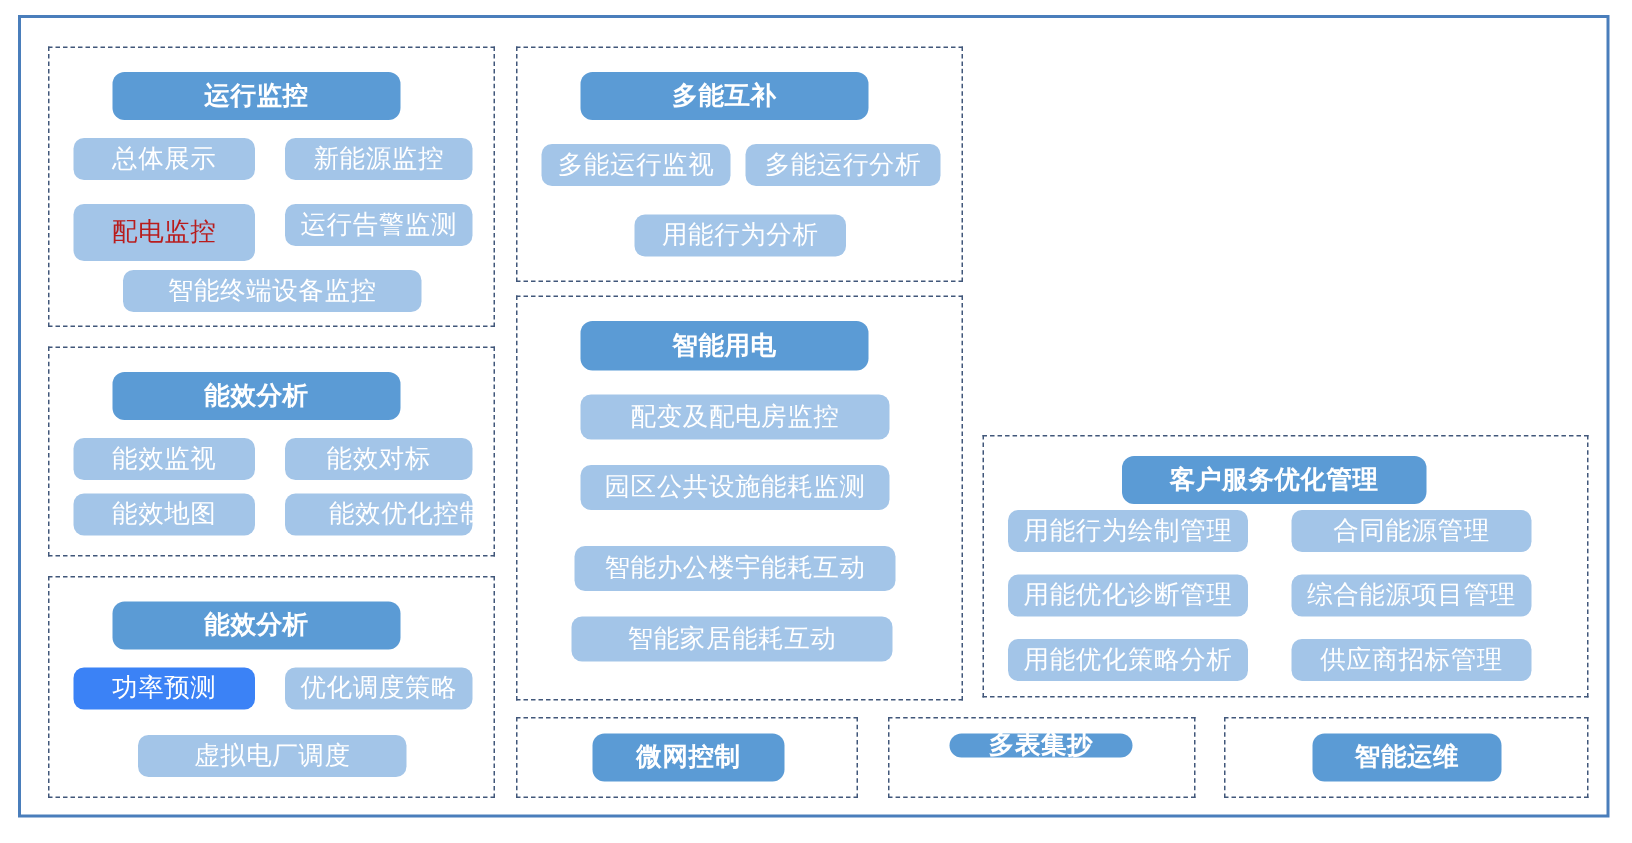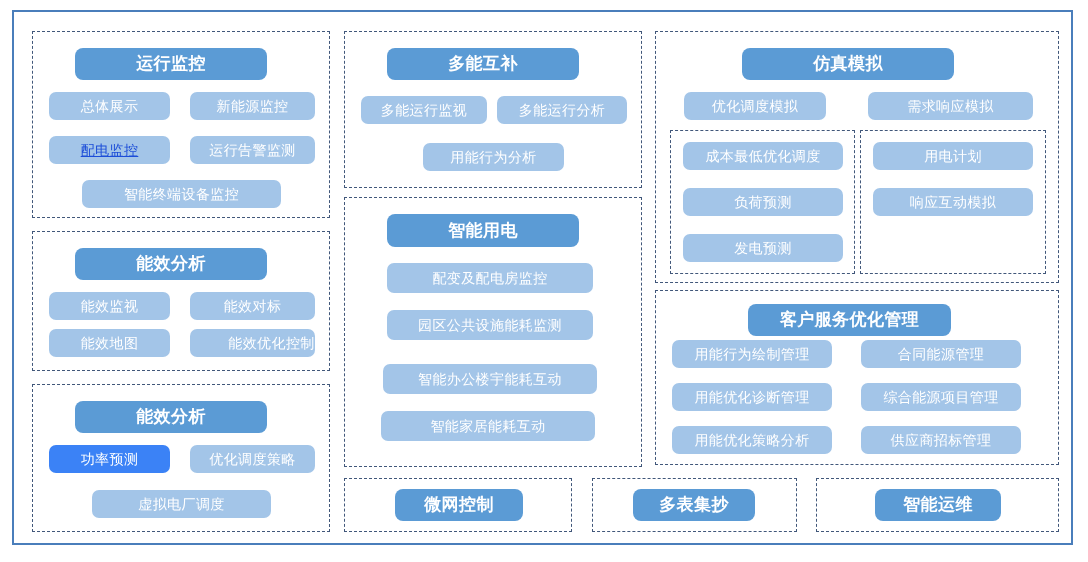--- a/index.html
+++ b/index.html
@@ -56,35 +56,35 @@
   }
   .pill.header {
     background: #5B9BD5;
     font-weight: bold;
     font-size: 17px;
     border-radius: 8px;
   }
   .pill.child {
     background: #A3C5E8;
     font-weight: normal;
-    font-size: 14px;
+    font-size: 17px;
   }
 </style>
 </head>
 <body>
 
 <div id="canvas">
 
   <div class="outer-frame"></div>
 
   <div class="group" style="left:32px; top:31px; width:298px; height:187px;">
     <div class="pill header" style="left: 42px; top: 16px; width: 192px; height: 32px; background: rgb(91, 155, 213); color: rgb(255, 255, 255);">运行监控</div>
     <div class="pill child" style="left: 16px; top: 60px; width: 121px; height: 28px; background: rgb(163, 197, 232); color: rgb(255, 255, 255);">总体展示</div>
     <div class="pill child" style="left: 157px; top: 60px; width: 125px; height: 28px; background: rgb(163, 197, 232); color: rgb(255, 255, 255);">新能源监控</div>
-    <div class="pill child" style="left: 16px; top: 104px; width: 121px; height: 28px; background: rgb(163, 197, 232); color: #1d4ed8; text-decoration: underline;">配电监控</div>
+    <div class="pill child" style="left: 16px; top: 104px; width: 121px; height: 38px; background: rgb(163, 197, 232); color: #b91c1c;">配电监控</div>
     <div class="pill child" style="left: 157px; top: 104px; width: 125px; height: 28px; background: rgb(163, 197, 232); color: rgb(255, 255, 255);">运行告警监测</div>
     <div class="pill child" style="left: 49px; top: 148px; width: 199px; height: 28px; background: rgb(163, 197, 232); color: rgb(255, 255, 255);">智能终端设备监控</div>
   </div>
 
   <div class="group" style="left:32px; top:231px; width:298px; height:140px;">
     <div class="pill header" style="left: 42px; top: 16px; width: 192px; height: 32px; background: rgb(91, 155, 213); color: rgb(255, 255, 255);">能效分析</div>
     <div class="pill child" style="left: 16px; top: 60px; width: 121px; height: 28px; background: rgb(163, 197, 232); color: rgb(255, 255, 255);">能效监视</div>
     <div class="pill child" style="left: 157px; top: 60px; width: 125px; height: 28px; background: rgb(163, 197, 232); color: rgb(255, 255, 255);">能效对标</div>
     <div class="pill child" style="left: 16px; top: 97px; width: 121px; height: 28px; background: rgb(163, 197, 232); color: rgb(255, 255, 255);">能效地图</div>
     <div class="pill child" style="left: 157px; top: 97px; width: 125px; height: 28px; background: rgb(163, 197, 232); color: rgb(255, 255, 255); padding-left: 38px;">能效优化控制</div>
@@ -105,52 +105,36 @@
   </div>
 
   <div class="group" style="left:344px; top:197px; width:298px; height:270px;">
     <div class="pill header" style="left: 42px; top: 16px; width: 192px; height: 33px; background: rgb(91, 155, 213); color: rgb(255, 255, 255);">智能用电</div>
     <div class="pill child" style="left: 42px; top: 65px; width: 206px; height: 30px; background: rgb(163, 197, 232); color: rgb(255, 255, 255);">配变及配电房监控</div>
     <div class="pill child" style="left: 42px; top: 112px; width: 206px; height: 30px; background: rgb(163, 197, 232); color: rgb(255, 255, 255);">园区公共设施能耗监测</div>
     <div class="pill child" style="left: 38px; top: 166px; width: 214px; height: 30px; background: rgb(163, 197, 232); color: rgb(255, 255, 255);">智能办公楼宇能耗互动</div>
     <div class="pill child" style="left: 36px; top: 213px; width: 214px; height: 30px; background: rgb(163, 197, 232); color: rgb(255, 255, 255);">智能家居能耗互动</div>
   </div>
 
-  <div class="group" style="left:655px; top:31px; width:404px; height:252px;">
-    <div class="pill header" style="left: 86px; top: 16px; width: 212px; height: 32px; background: rgb(91, 155, 213); color: rgb(255, 255, 255);">仿真模拟</div>
-    <div class="pill child" style="left: 28px; top: 60px; width: 142px; height: 28px; background: rgb(163, 197, 232); color: rgb(255, 255, 255);">优化调度模拟</div>
-    <div class="pill child" style="left: 212px; top: 60px; width: 165px; height: 28px; background: rgb(163, 197, 232); color: rgb(255, 255, 255);">需求响应模拟</div>
-
-    <div class="subgroup" style="left:14px; top:98px; width:185px; height:144px;">
-      <div class="pill child" style="left: 12px; top: 11px; width: 160px; height: 28px; background: rgb(163, 197, 232); color: rgb(255, 255, 255);">成本最低优化调度</div>
-      <div class="pill child" style="left: 12px; top: 57px; width: 160px; height: 28px; background: rgb(163, 197, 232); color: rgb(255, 255, 255);">负荷预测</div>
-      <div class="pill child" style="left: 12px; top: 103px; width: 160px; height: 28px; background: rgb(163, 197, 232); color: rgb(255, 255, 255);">发电预测</div>
-    </div>
-
-    <div class="subgroup" style="left:204px; top:98px; width:186px; height:144px;">
-      <div class="pill child" style="left: 12px; top: 11px; width: 160px; height: 28px; background: rgb(163, 197, 232); color: rgb(255, 255, 255);">用电计划</div>
-      <div class="pill child" style="left: 12px; top: 57px; width: 160px; height: 28px; background: rgb(163, 197, 232); color: rgb(255, 255, 255);">响应互动模拟</div>
-    </div>
-  </div>
 
   <div class="group" style="left:655px; top:290px; width:404px; height:175px;">
     <div class="pill header" style="left: 92px; top: 13px; width: 203px; height: 32px; background: rgb(91, 155, 213); color: rgb(255, 255, 255);">客户服务优化管理</div>
     <div class="pill child" style="left: 16px; top: 49px; width: 160px; height: 28px; background: rgb(163, 197, 232); color: rgb(255, 255, 255);">用能行为绘制管理</div>
     <div class="pill child" style="left: 205px; top: 49px; width: 160px; height: 28px; background: rgb(163, 197, 232); color: rgb(255, 255, 255);">合同能源管理</div>
     <div class="pill child" style="left: 16px; top: 92px; width: 160px; height: 28px; background: rgb(163, 197, 232); color: rgb(255, 255, 255);">用能优化诊断管理</div>
     <div class="pill child" style="left: 205px; top: 92px; width: 160px; height: 28px; background: rgb(163, 197, 232); color: rgb(255, 255, 255);">综合能源项目管理</div>
     <div class="pill child" style="left: 16px; top: 135px; width: 160px; height: 28px; background: rgb(163, 197, 232); color: rgb(255, 255, 255);">用能优化策略分析</div>
     <div class="pill child" style="left: 205px; top: 135px; width: 160px; height: 28px; background: rgb(163, 197, 232); color: rgb(255, 255, 255);">供应商招标管理</div>
   </div>
 
   <div class="group" style="left:344px; top:478px; width:228px; height:54px;">
     <div class="pill header" style="left: 50px; top: 10px; width: 128px; height: 32px; background: rgb(91, 155, 213); color: rgb(255, 255, 255);">微网控制</div>
   </div>
 
   <div class="group" style="left:592px; top:478px; width:205px; height:54px;">
-    <div class="pill header" style="left: 40px; top: 10px; width: 122px; height: 32px; background: rgb(91, 155, 213); color: rgb(255, 255, 255);">多表集抄</div>
+    <div class="pill header" style="left: 40px; top: 10px; width: 122px; height: 16px; background: rgb(91, 155, 213); color: rgb(255, 255, 255);">多表集抄</div>
   </div>
 
   <div class="group" style="left:816px; top:478px; width:243px; height:54px;">
     <div class="pill header" style="left: 58px; top: 10px; width: 126px; height: 32px; background: rgb(91, 155, 213); color: rgb(255, 255, 255);">智能运维</div>
   </div>
 
 </div>
 
 </body></html>

